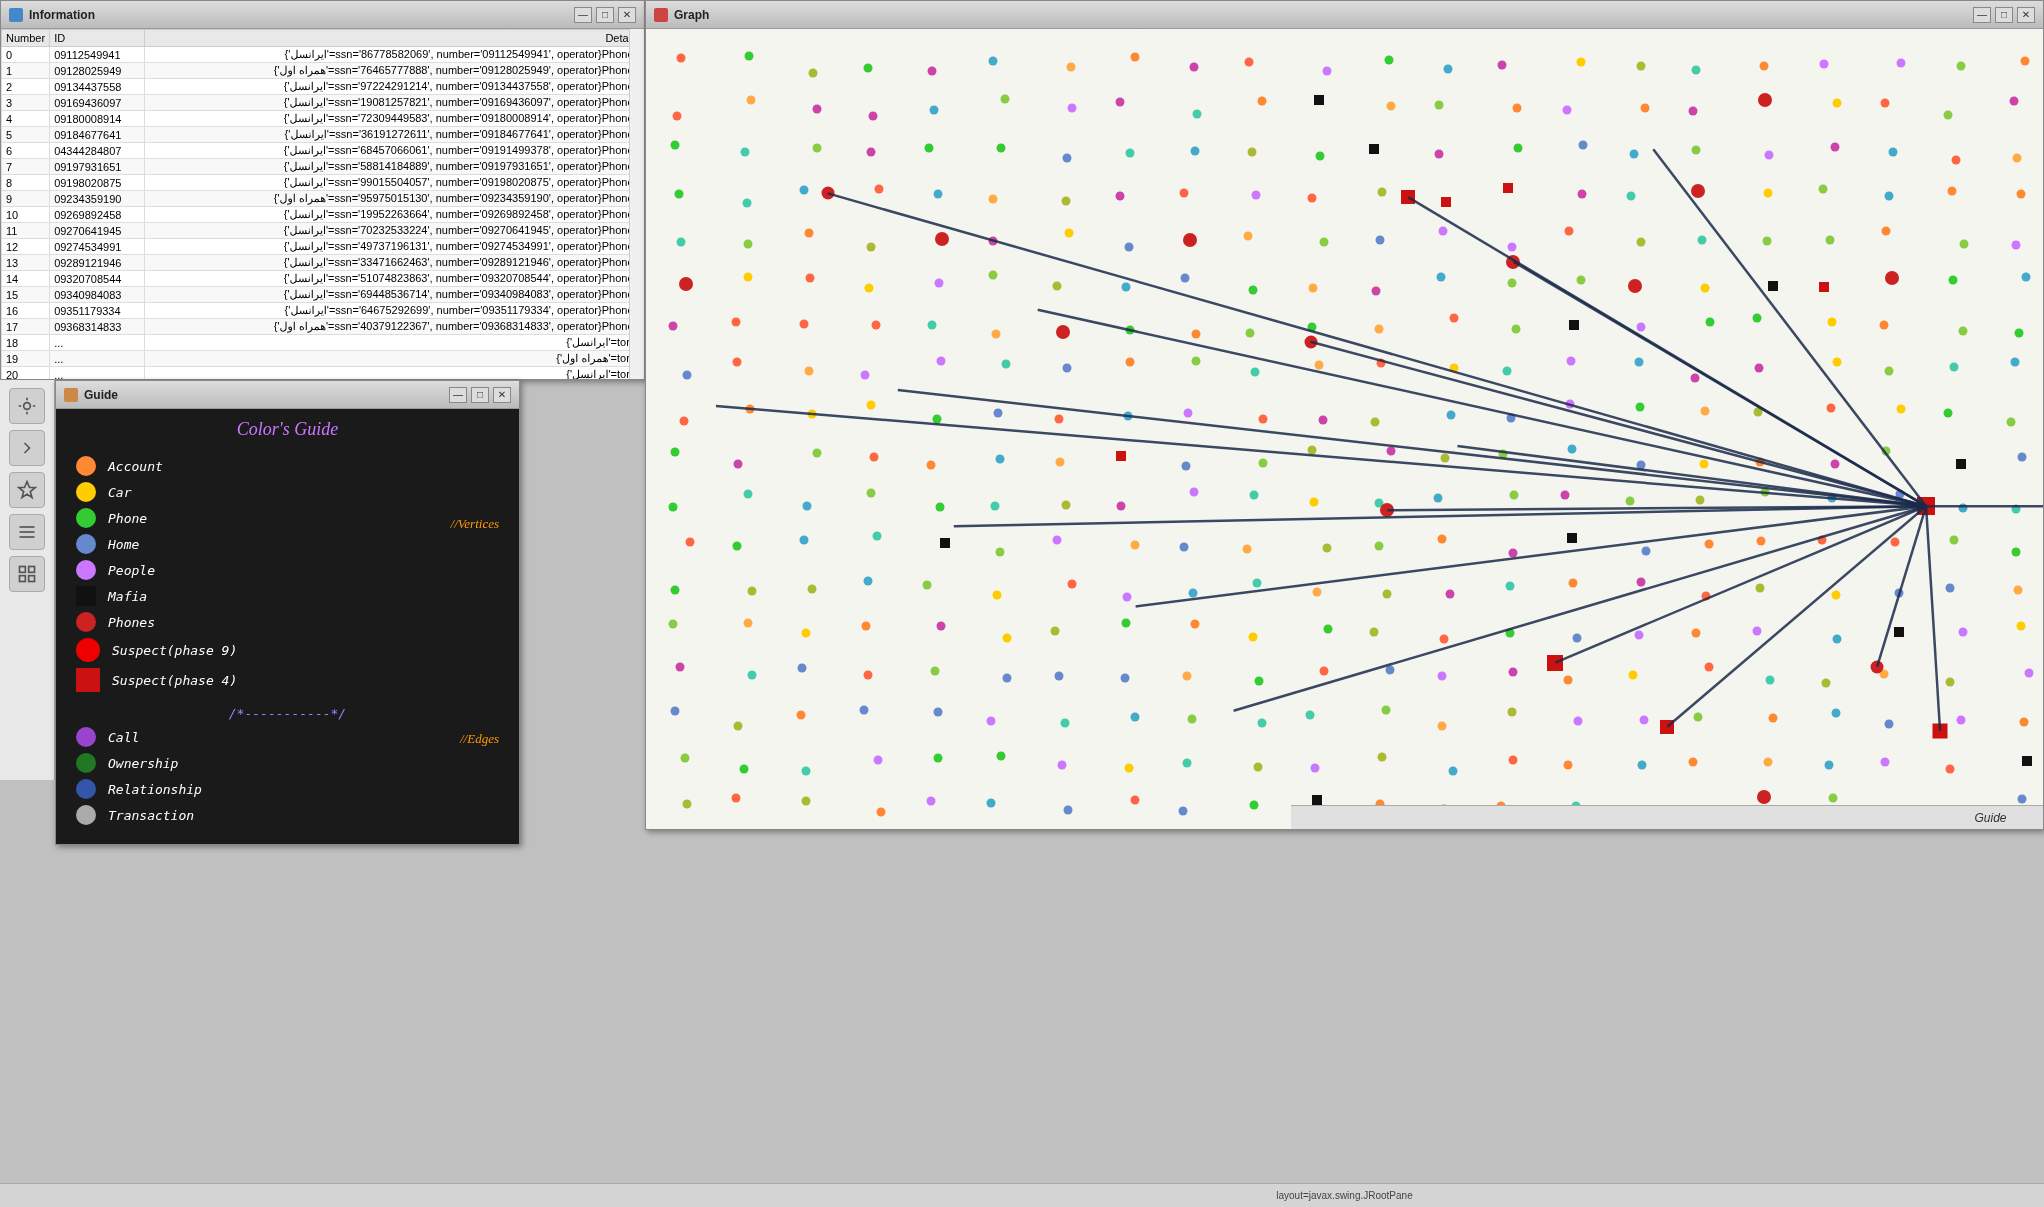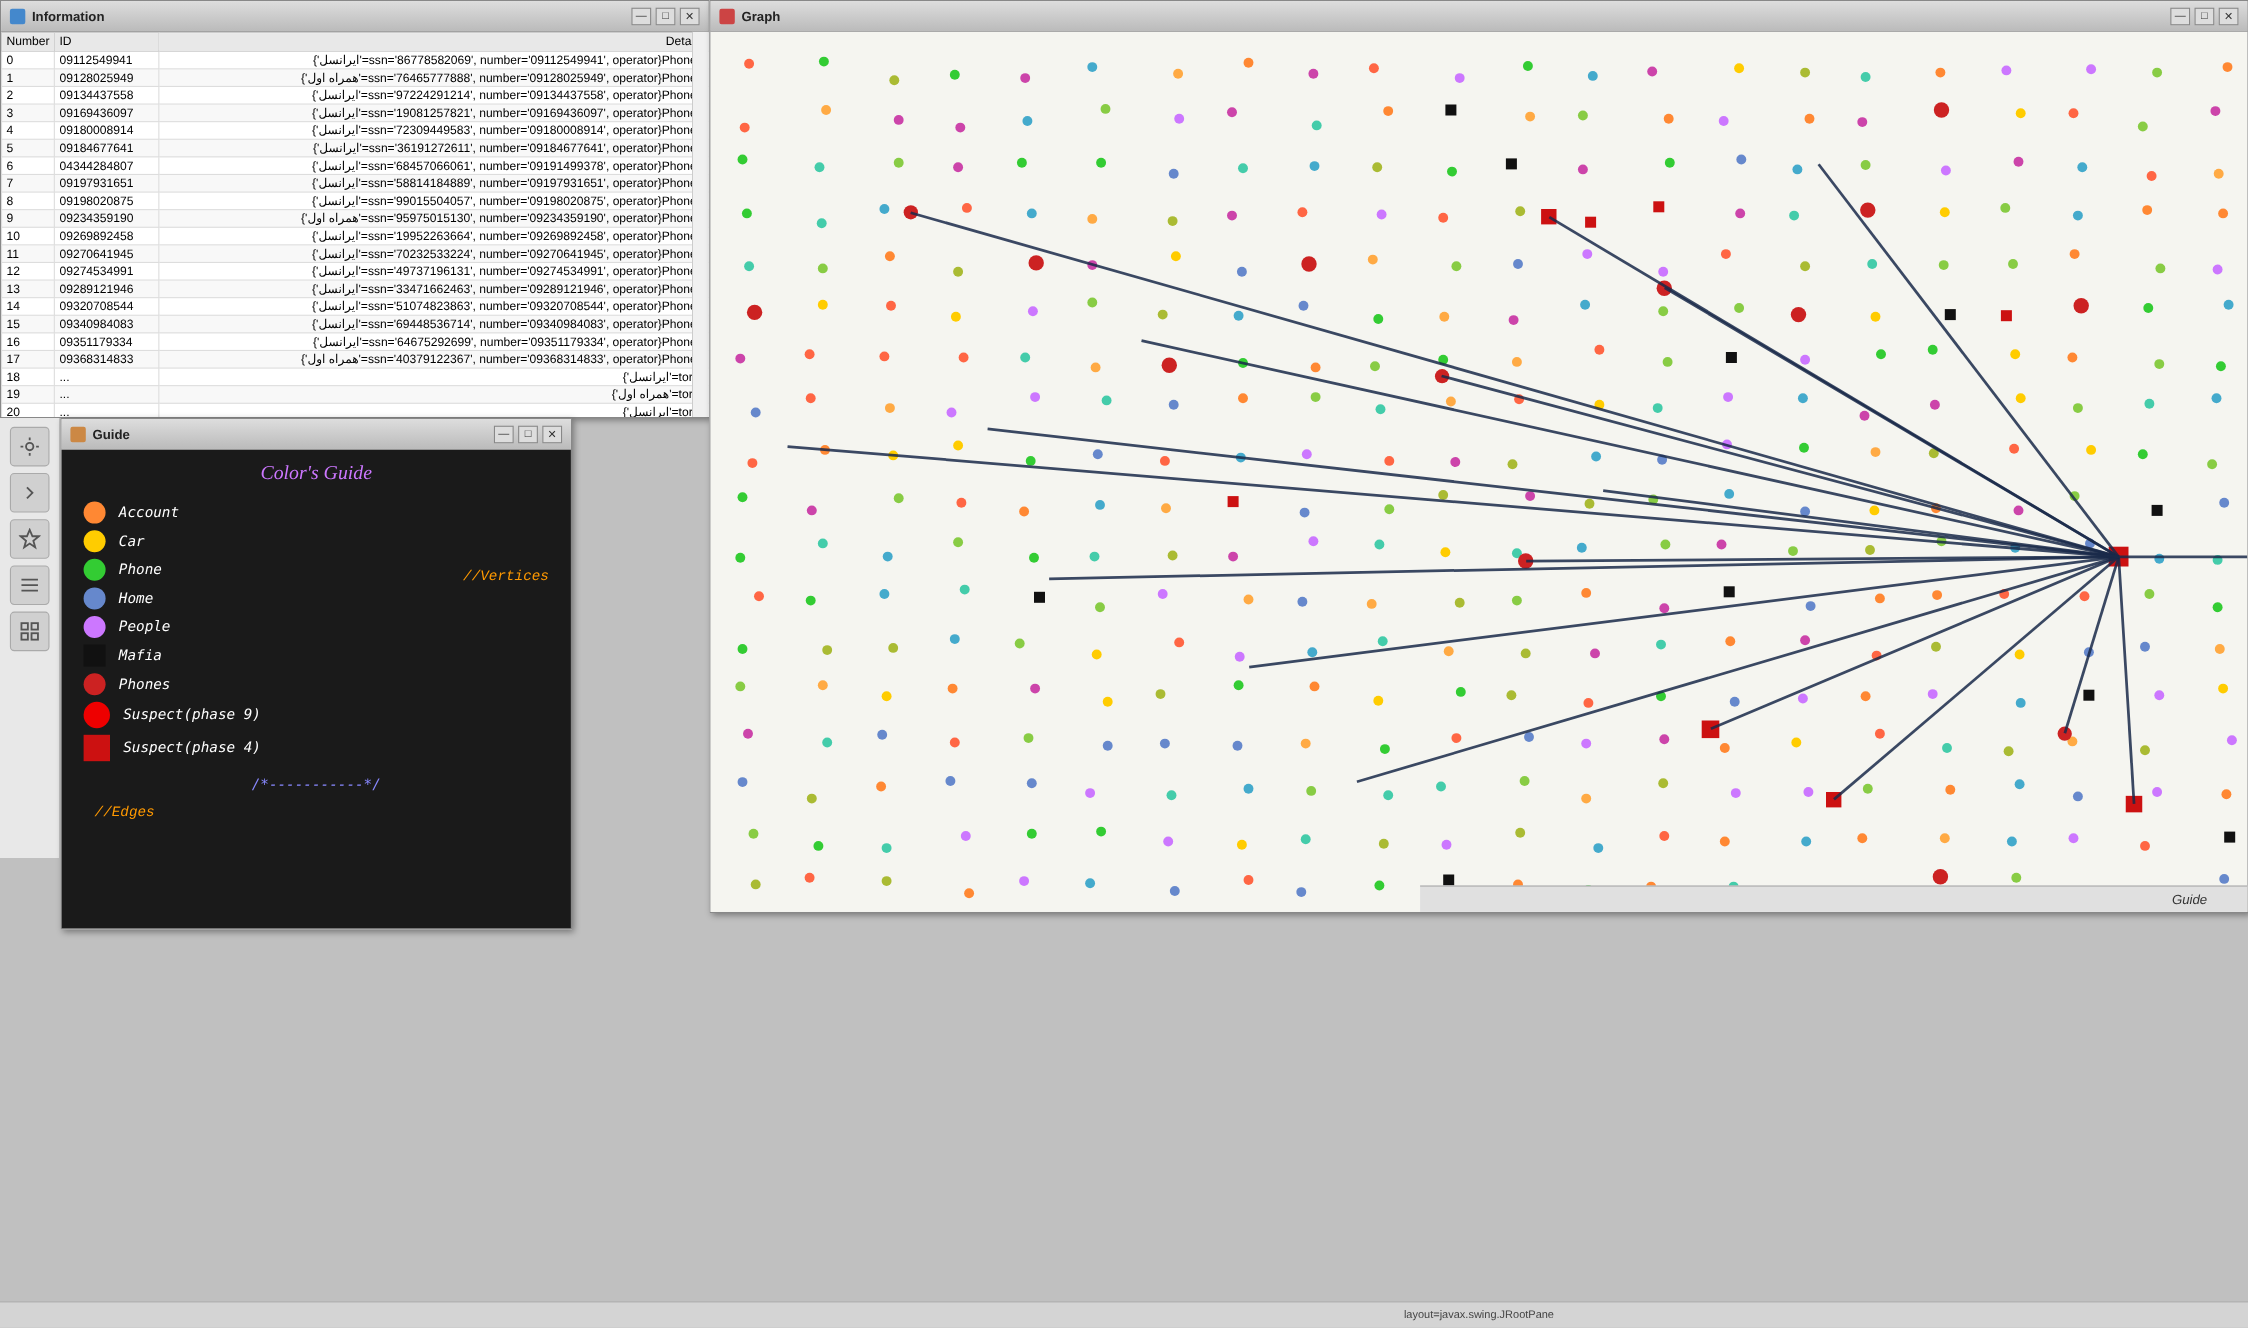--- a/index.html
+++ b/index.html
@@ -62,21 +62,21 @@
       color: #cc77ff; font-style: italic; font-size: 18px;
       text-align: center; margin-bottom: 16px; font-family: Georgia, serif;
     }
     .guide-section { margin-bottom: 8px; }
     .guide-row {
       display: flex; align-items: center; margin-bottom: 6px; gap: 12px;
     }
     .guide-dot { width: 20px; height: 20px; border-radius: 50%; flex-shrink: 0; }
     .guide-square { width: 20px; height: 20px; border-radius: 0; flex-shrink: 0; }
     .guide-label { color: white; font-size: 13px; font-style: italic; font-family: monospace; flex: 1; }
-    .guide-comment { color: #ff9900; font-size: 13px; font-style: italic; font-family: Liberation Mono, monospace; }
+    .guide-comment { color: #ff9900; font-size: 13px; font-style: italic; font-family: Liberation Serif, serif; }
     .guide-divider { color: #8888ff; font-size: 13px; font-style: italic; font-family: monospace; text-align: center; margin: 6px 0; }
 
     
     #graph-window { left: 645px; top: 0; width: 1399px; height: 830px; }
     #graph-window .window-content { height: calc(100% - 28px); background: #f5f5f0; overflow: hidden; position: relative; }
     #graph-canvas { width: 100%; height: 100%; position: relative; }
 
     
     .status-bar {
       position: absolute; bottom: 0; height: 24px; background: #e0e0e0;
@@ -367,20 +367,38 @@
         <div style="margin-top:60px; margin-left:10px;">
           <span class="guide-comment">//Vertices</span>
         </div>
       </div>
     </div>
 
     <div class="guide-divider">/*-----------*/</div>
 
     <div class="guide-section">
       <div style="display:flex; align-items:flex-start; gap:0;">
+        <div style="flex:1;">
+          <div class="guide-row">
+            <div class="guide-dot" style="background:#9944cc;"></div>
+            <span class="guide-label">Call</span>
+          </div>
+          <div class="guide-row">
+            <div class="guide-dot" style="background:#227722;"></div>
+            <span class="guide-label">Ownership</span>
+          </div>
+          <div class="guide-row">
+            <div class="guide-dot" style="background:#3355aa;"></div>
+            <span class="guide-label">Relationship</span>
+          </div>
+          <div class="guide-row">
+            <div class="guide-dot" style="background:#aaaaaa;"></div>
+            <span class="guide-label">Transaction</span>
+          </div>
+        </div>
         <div style="margin-top:4px; margin-left:10px;">
           <span class="guide-comment">//Edges</span>
         </div>
       </div>
     </div>
   </div>
 </div>
 
 <div class="window" id="graph-window">
   <div class="window-titlebar">

